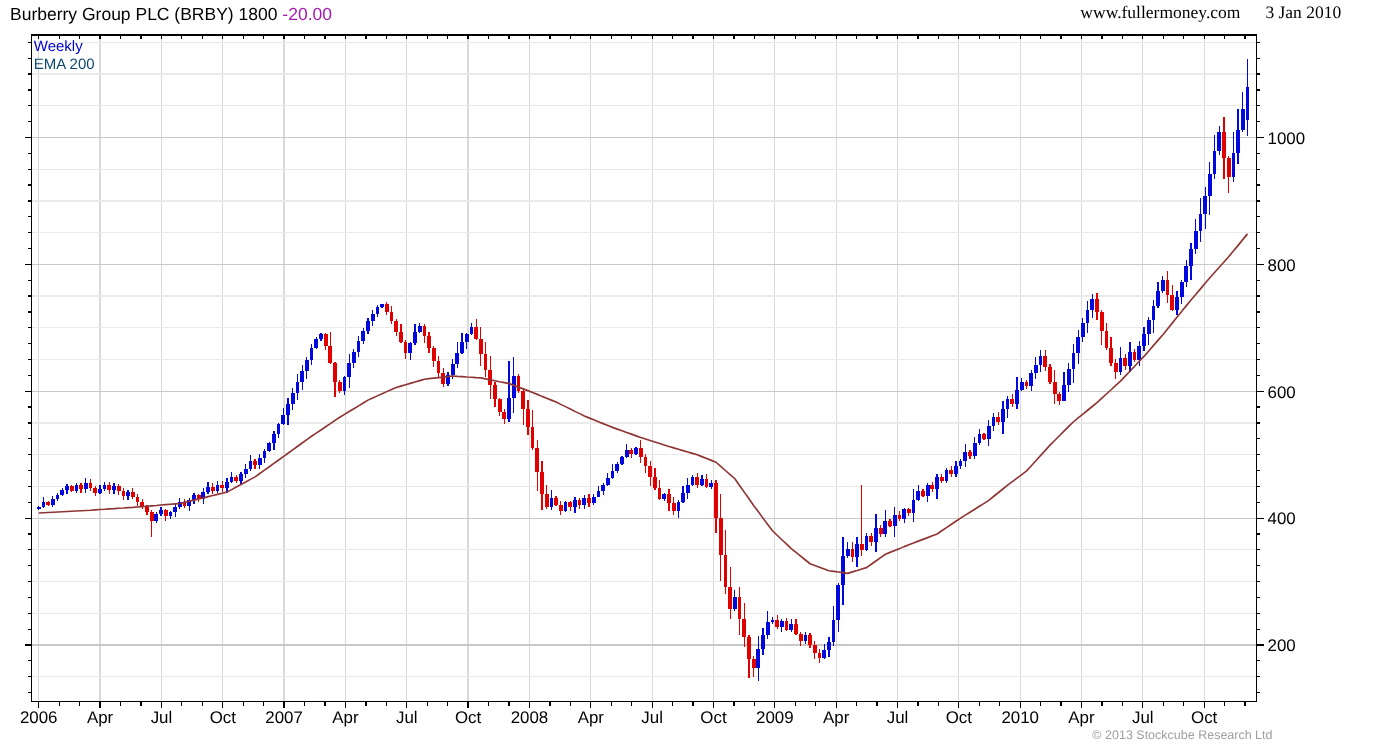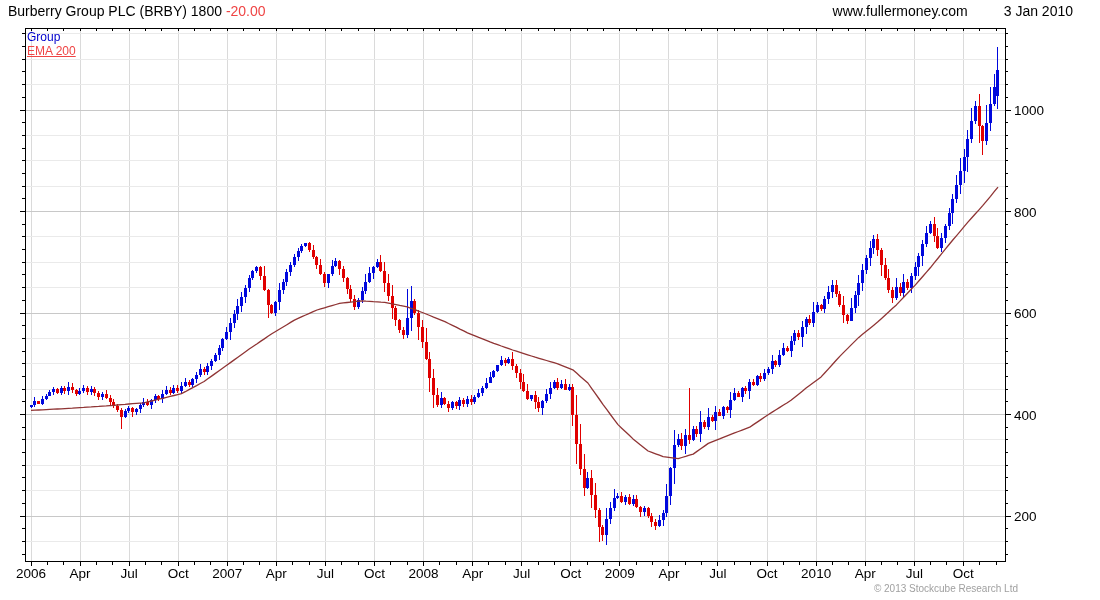--- a/index.html
+++ b/index.html
@@ -1,23 +1,23 @@
 <!DOCTYPE html>
 <html><head>
 <meta charset="utf-8">
 <style>
   html,body{margin:0;padding:0;}
   .page{position:relative;width:1100px;height:600px;background:#ffffff;overflow:hidden;
         font-family:"Liberation Sans",sans-serif;}
   .chart-title{position:absolute;left:8px;top:3px;font-size:14px;color:#000;white-space:pre;}
-  .chart-title .change{color:#ef4444;text-align:center;}
-  .top-right{position:absolute;top:3px;right:27px;font-size:14px;color:#000;display:flex;gap:36px;}
+  .chart-title .change{color:#a21caf;text-align:center;}
+  .top-right{position:absolute;top:3px;right:27px;font-size:14px;color:#000;display:flex;gap:20px;font-family:Liberation Serif, serif;}
   .legend{position:absolute;left:27px;top:30px;font-size:12px;line-height:14px;}
   .legend .weekly{color:#0000cc;}
-  .legend .ema{color:#ef4444;text-decoration:underline;}
+  .legend .ema{color:#0c4a6e;}
   .copyright{position:absolute;top:583px;right:82px;font-size:10px;color:#a0a0a0;}
   svg text{font-family:"Liberation Sans",sans-serif;}
   #chart-svg{position:absolute;left:0;top:0;}
 </style>
 </head>
 <body>
 
 <div class="page">
 
   <div class="chart-title"><span>Burberry Group PLC (BRBY) 1800 </span><span class="change">-20.00</span></div>
@@ -812,19 +812,19 @@
       <text x="668.923" y="578" font-size="13.5" fill="#000" text-anchor="middle">Apr</text>
       <text x="717.9939999999999" y="578" font-size="13.5" fill="#000" text-anchor="middle">Jul</text>
       <text x="767.0649999999999" y="578" font-size="13.5" fill="#000" text-anchor="middle">Oct</text>
       <text x="816.136" y="578" font-size="13.5" fill="#000" text-anchor="middle">2010</text>
       <text x="865.207" y="578" font-size="13.5" fill="#000" text-anchor="middle">Apr</text>
       <text x="914.278" y="578" font-size="13.5" fill="#000" text-anchor="middle">Jul</text>
       <text x="963.3489999999999" y="578" font-size="13.5" fill="#000" text-anchor="middle">Oct</text>
     </svg>
 
   <div class="legend">
-    <div class="weekly">Group</div>
+    <div class="weekly">Weekly</div>
     <div class="ema">EMA 200</div>
   </div>
 
   <div class="copyright">© 2013 Stockcube Research Ltd</div>
 
 </div>
 
 </body></html>

